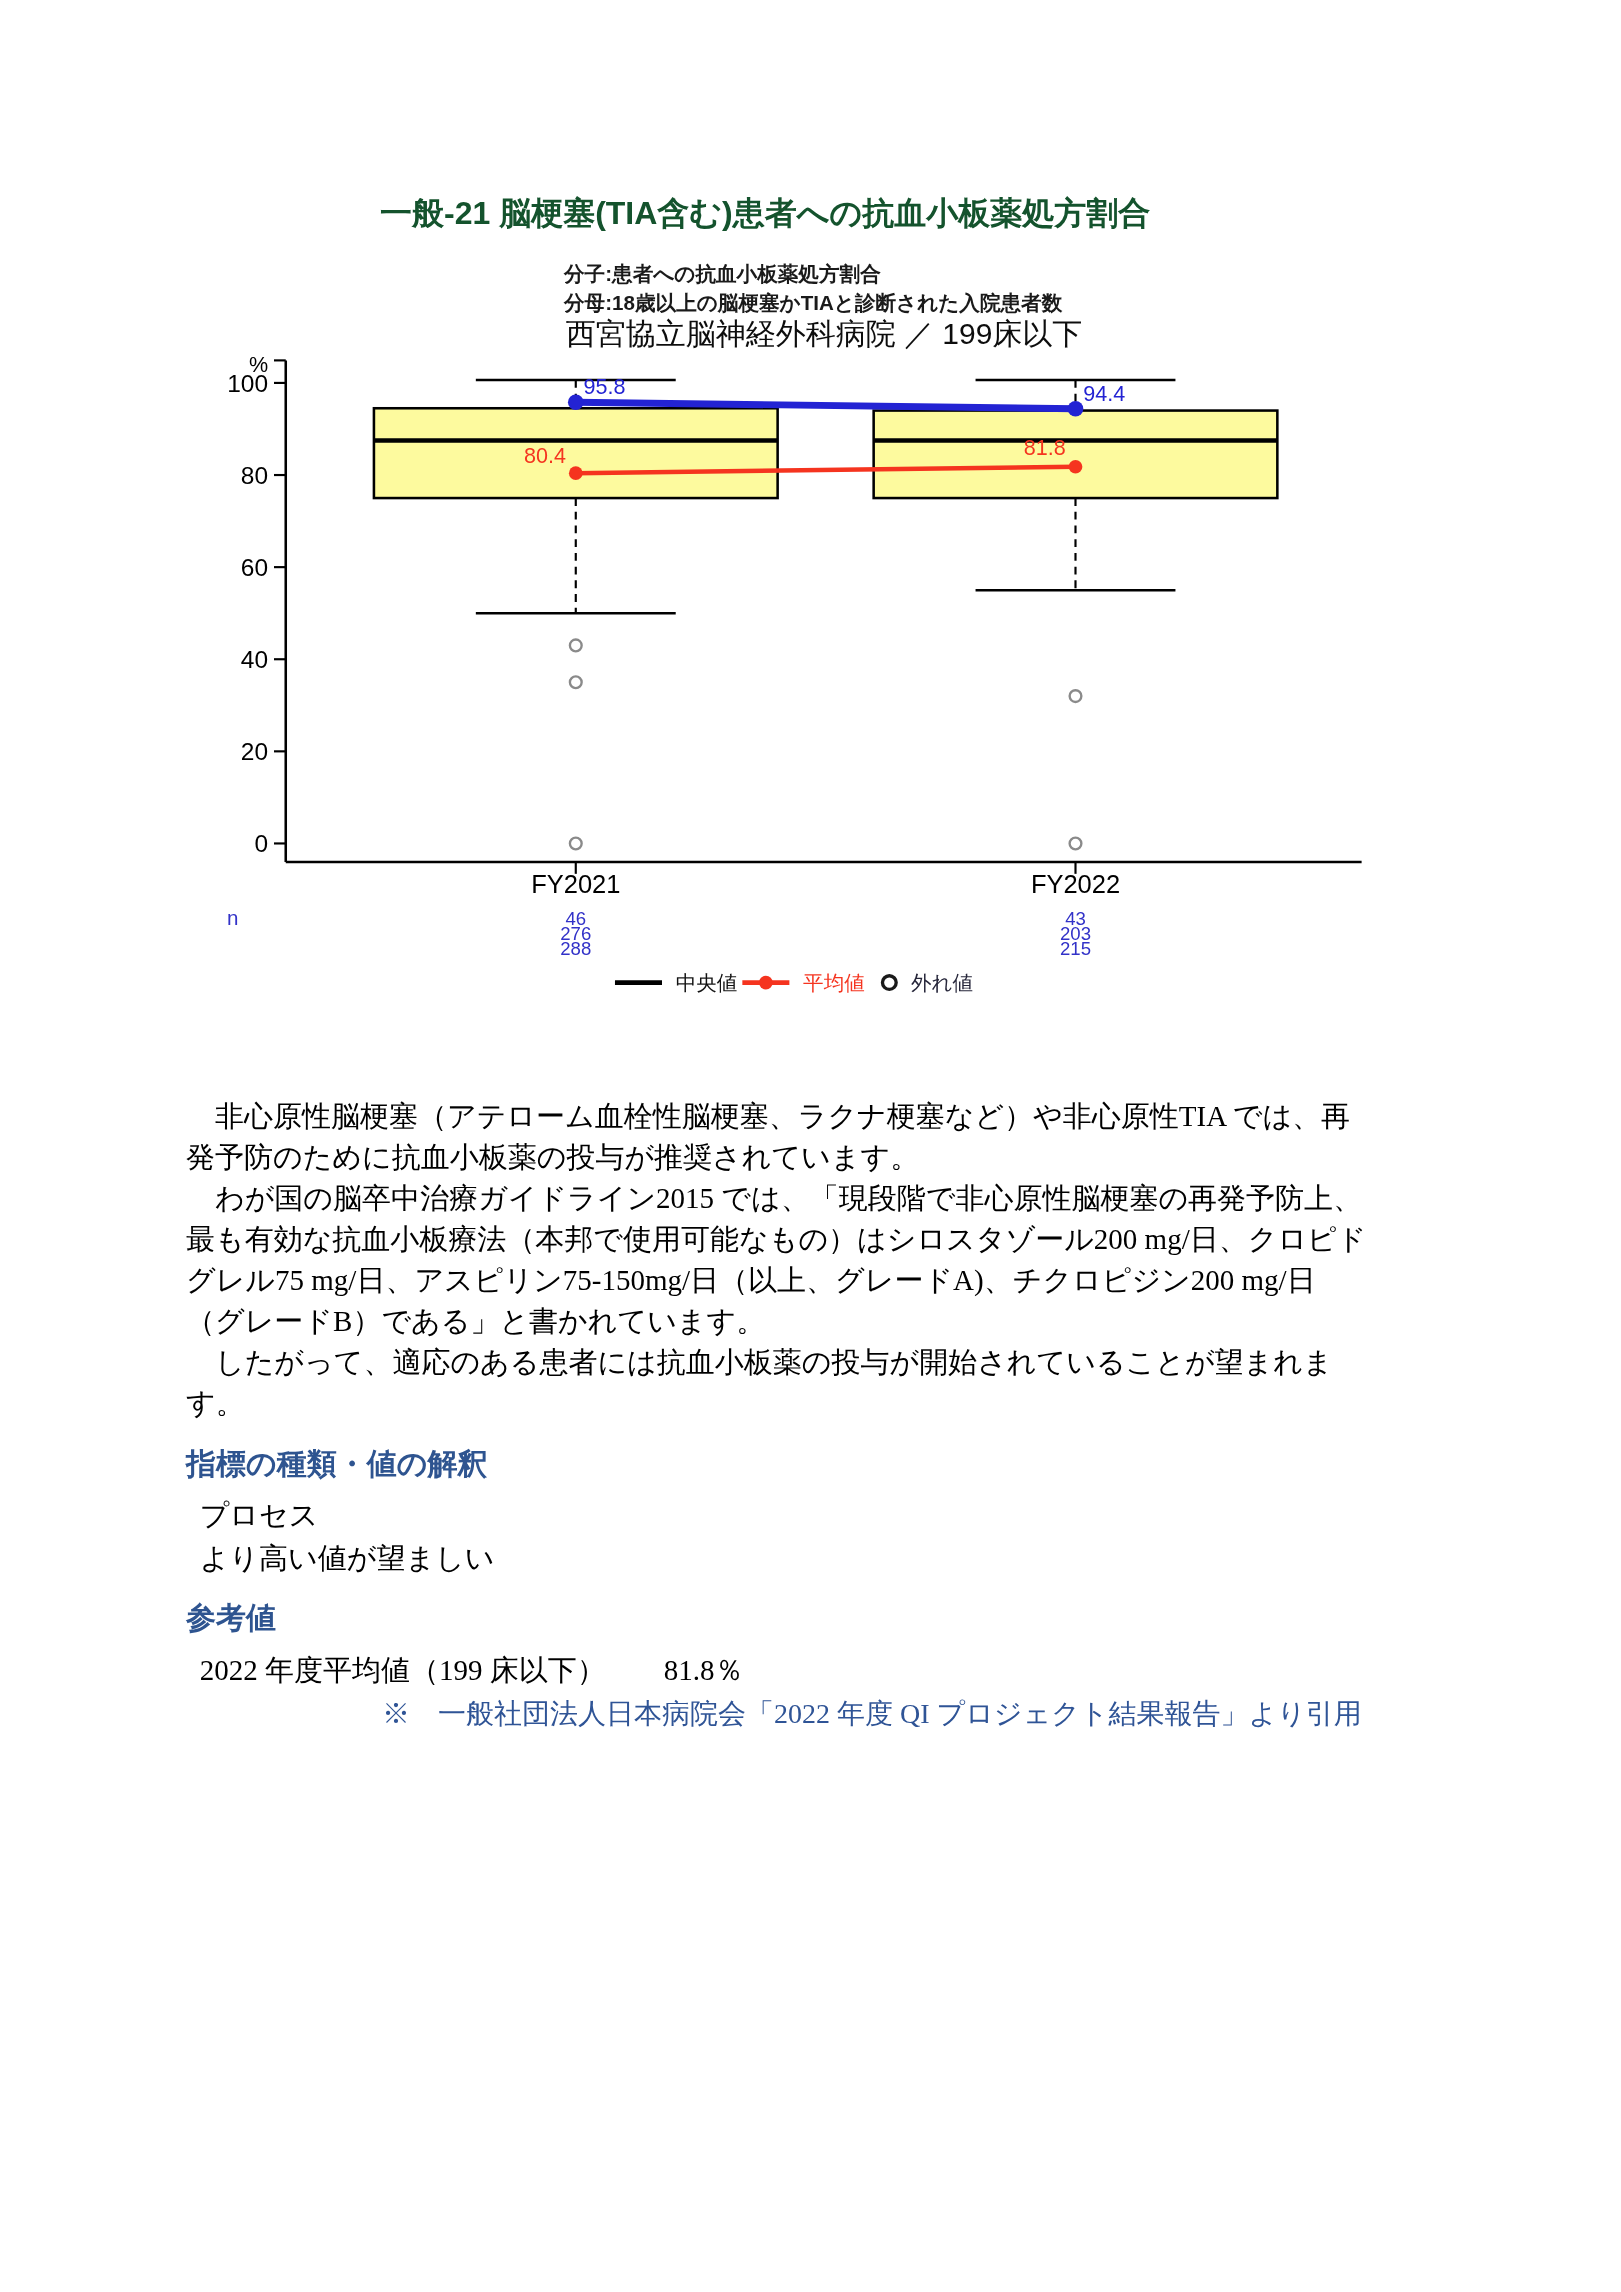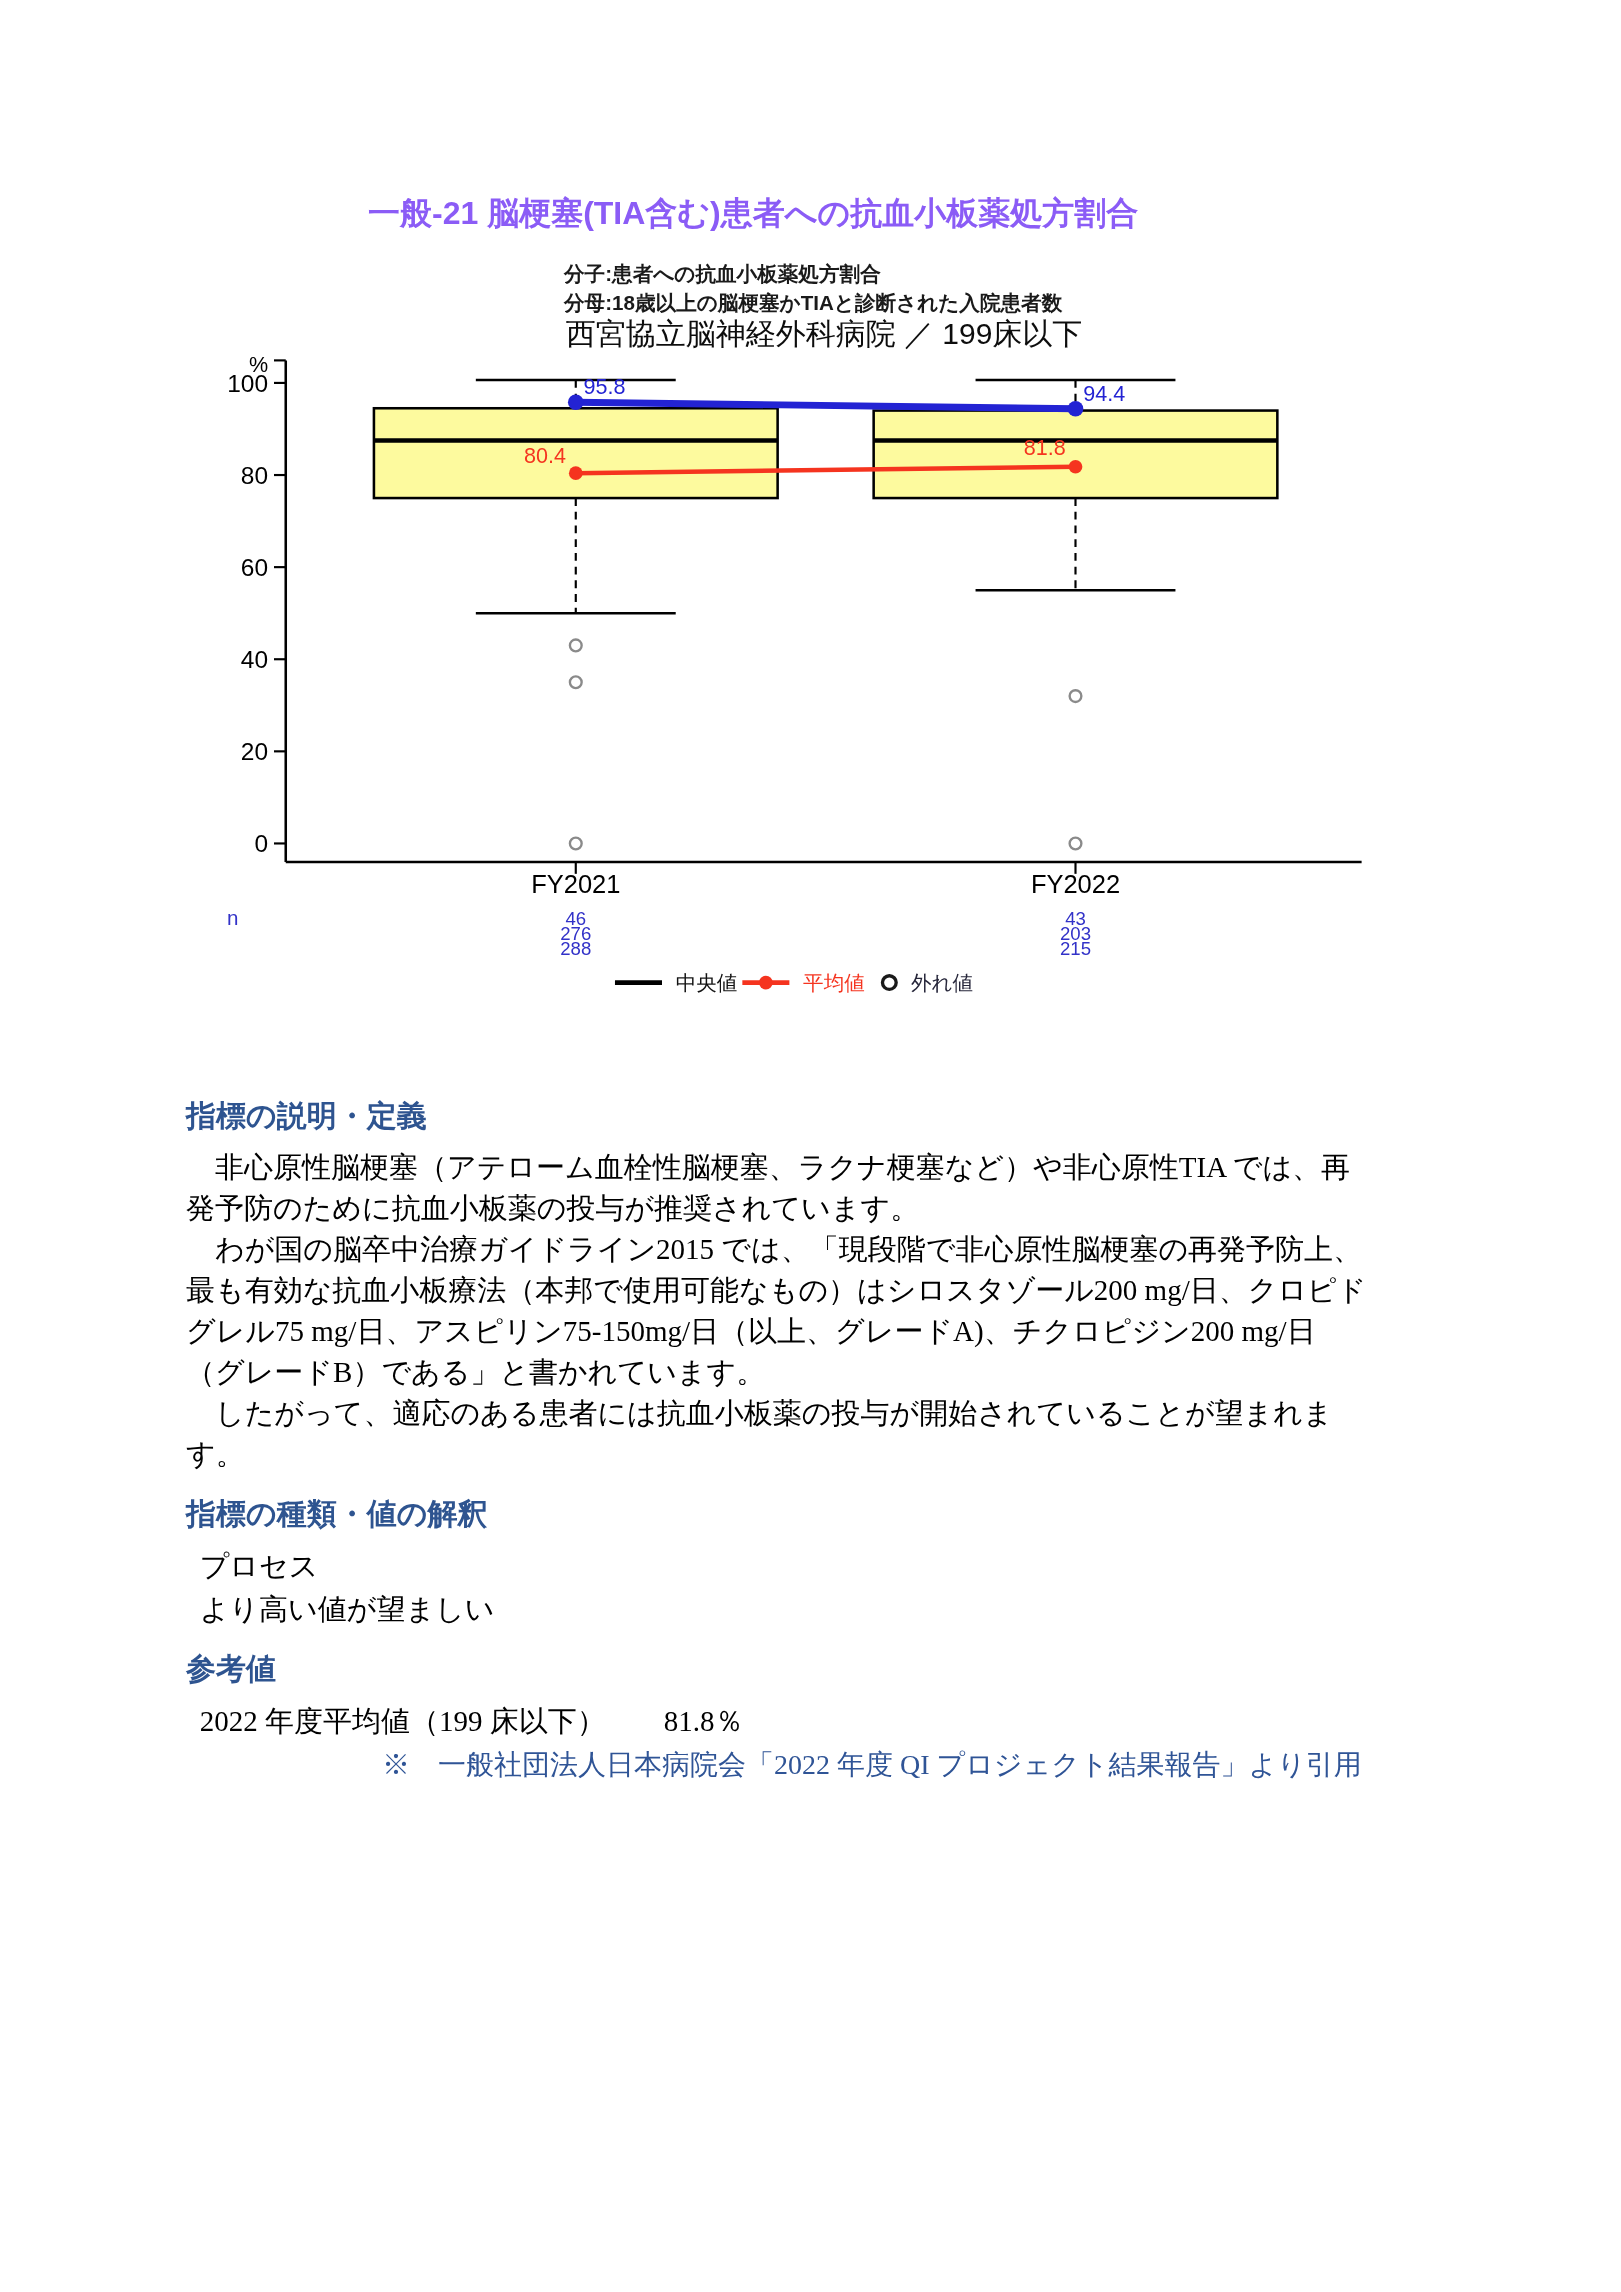--- a/index.html
+++ b/index.html
@@ -1,19 +1,19 @@
 <!DOCTYPE html>
 <html><head>
 <meta charset="utf-8">
 <style>
   html,body{margin:0;padding:0;background:#ffffff;}
   .page{position:relative;width:1621px;height:2293px;background:#ffffff;overflow:hidden;
         font-family:"Liberation Sans","DejaVu Sans",sans-serif;color:#000;}
   .mincho{font-family:"Liberation Serif","DejaVu Serif",serif;}
-  .doc-title{position:absolute;left:368px;top:192px;font-size:32px;font-weight:bold;color:#8b5cf6;white-space:nowrap;}
+  .doc-title{position:absolute;left:380px;top:192px;font-size:32px;font-weight:bold;color:#14532d;white-space:nowrap;}
   .fraction{position:absolute;left:564px;top:259px;font-size:20.6px;font-weight:bold;line-height:29px;color:#1a1a1a;}
   .chart-title{position:absolute;left:192px;top:314px;width:1264px;text-align:center;
                font-size:30px;font-weight:normal;color:#0d0d0d;white-space:nowrap;}
   .chart-svg{position:absolute;left:176px;top:323px;width:1264px;height:696px;}
   svg text{font-family:"Liberation Sans","DejaVu Sans",sans-serif;}
   .sections{position:absolute;left:186px;top:1096px;width:1255px;
             font-family:"Liberation Serif","DejaVu Serif",serif;}
   .sec-head{font-size:30px;font-weight:bold;color:#2e5490;margin:0 0 9.8px 0;
             font-family:"Liberation Sans","DejaVu Sans",sans-serif;}
   .sec-par{font-size:29px;line-height:41px;margin:0;white-space:pre-line;color:#000;}
@@ -97,21 +97,20 @@
       <line x1="758" y1="1003" x2="806" y2="1003" stroke="#f5341f" stroke-width="5"></line>
       <circle cx="782" cy="1003" r="7" fill="#f5341f"></circle>
       <text x="820" y="1011" font-size="21" fill="#f5341f">平均値</text>
       <circle cx="908" cy="1003" r="7" fill="none" stroke="#1a1a1a" stroke-width="3.4"></circle>
       <text x="930" y="1011" font-size="21" fill="#26263a">外れ値</text>
     </svg>
 
   <div class="sections">
 
     <div>
-      <h2 class="sec-head">指標の説明・定義</h2>
       <p class="sec-par">　非心原性脳梗塞（アテローム血栓性脳梗塞、ラクナ梗塞など）や非心原性TIA では、再
 発予防のために抗血小板薬の投与が推奨されています。</p>
       <p class="sec-par">　わが国の脳卒中治療ガイドライン2015 では、「現段階で非心原性脳梗塞の再発予防上、
 最も有効な抗血小板療法（本邦で使用可能なもの）はシロスタゾール200 mg/日、クロピド
 グレル75 mg/日、アスピリン75-150mg/日（以上、グレードA)、チクロピジン200 mg/日
 （グレードB）である」と書かれています。</p>
       <p class="sec-par">　したがって、適応のある患者には抗血小板薬の投与が開始されていることが望まれま
 す。</p>
     </div>
 

